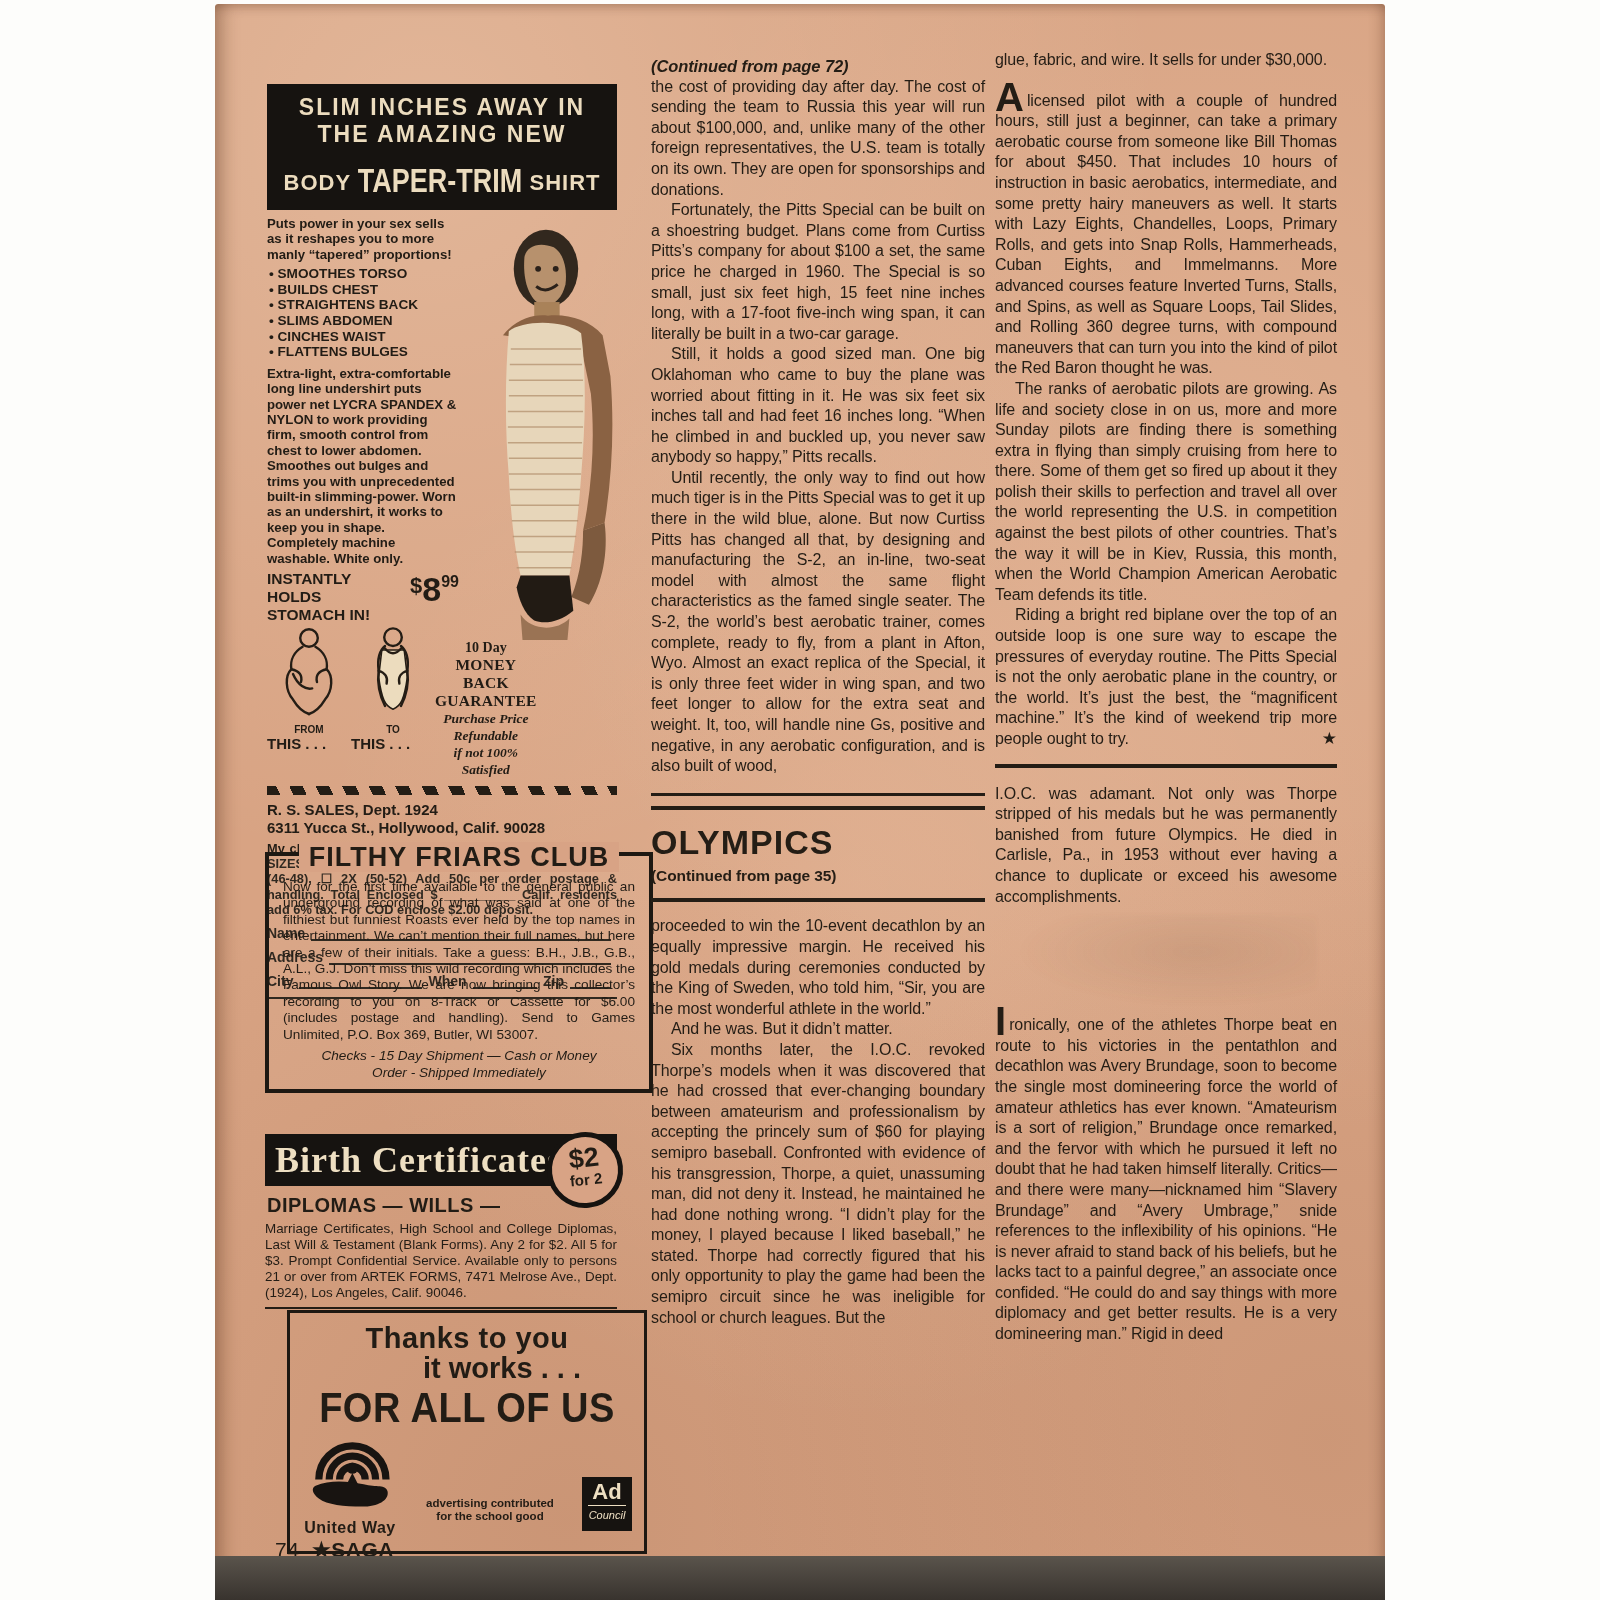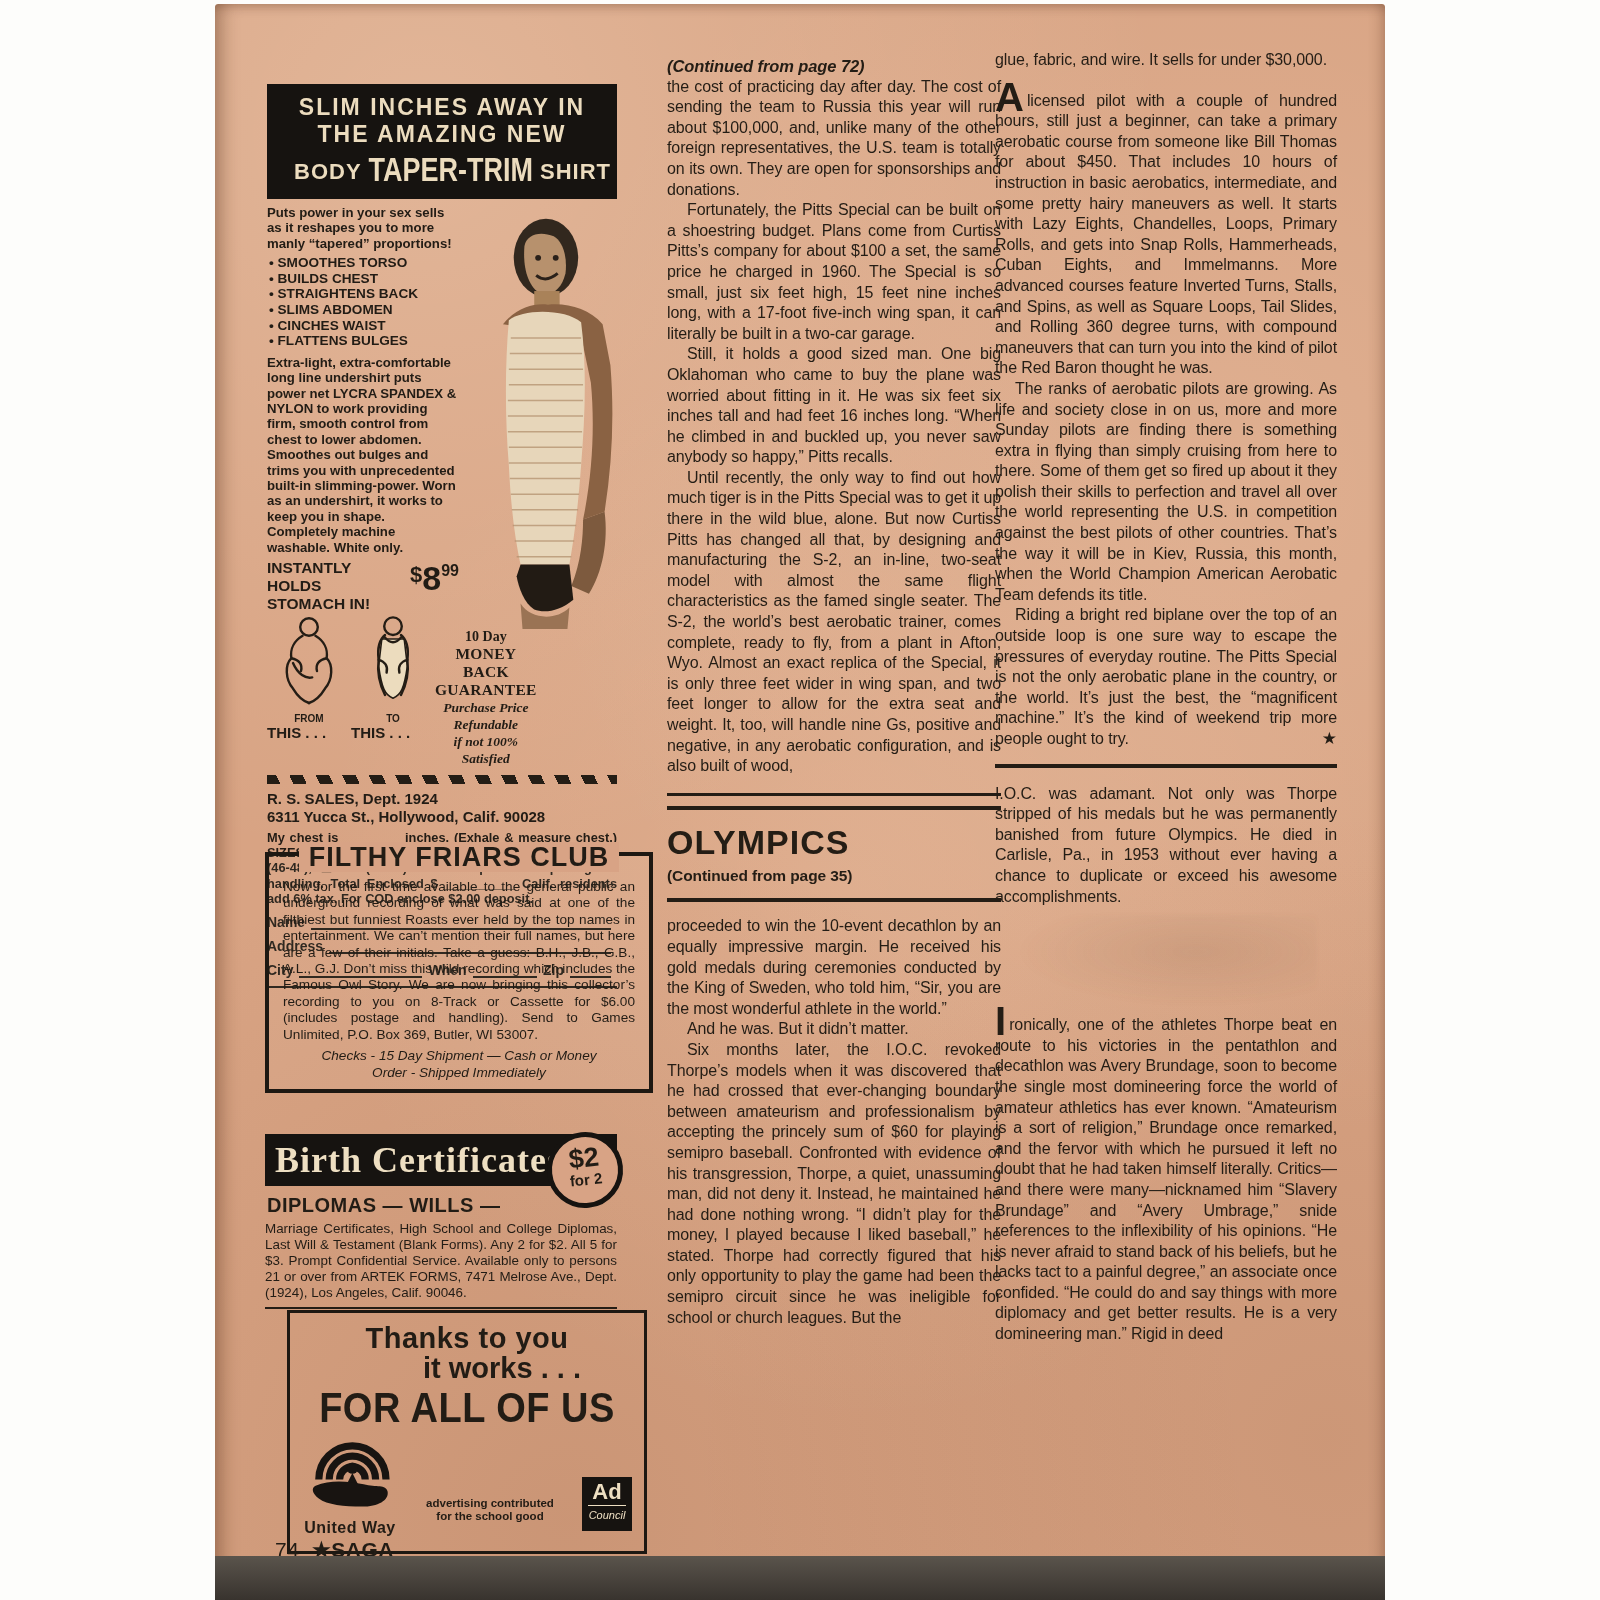--- a/index.html
+++ b/index.html
@@ -13,41 +13,41 @@
           radial-gradient(circle at 85% 30%, rgba(255,230,205,.18), transparent 45%),
           radial-gradient(circle at 55% 55%, rgba(255,225,198,.15), transparent 50%),
           radial-gradient(circle at 30% 95%, rgba(120,66,36,.14), transparent 40%),
           radial-gradient(circle at 95% 90%, rgba(120,66,36,.12), transparent 35%);
         box-shadow: inset 14px 0 18px -8px rgba(70,34,12,.38),
                     inset -10px 0 14px -7px rgba(70,34,12,.30),
                     inset 0 10px 12px -8px rgba(70,34,12,.22);
         border-radius:3px;}
   .band{position:absolute;left:0;right:0;bottom:0;height:44px;background:linear-gradient(#5a544c,#38332e);}
   
-  .colmid{position:absolute;left:452px;top:52px;width:334px;}
+  .colmid{position:absolute;left:436px;top:52px;width:334px;}
   .colright{position:absolute;left:780px;top:46px;width:342px;}
   .art{font-size:16px;line-height:20.6px;text-align:justify;letter-spacing:-0.1px;color:#241d15;}
   .art p{margin:0;}
   .art p.ind{text-indent:20px;}
   .contline{font-weight:bold;font-style:italic;font-size:16.5px;margin:0 0 2px 0;}
   .dropcap{font-weight:bold;font-size:40px;line-height:0;vertical-align:-5px;margin-right:3px;letter-spacing:0;}
   .rule{background:#241d15;border:0;margin:0;}
   .olyblock{margin-top:16px;}
   .olytitle{font-weight:bold;font-size:34px;letter-spacing:1px;margin:14px 0 6px 0;line-height:36px;}
   .olycont{font-weight:bold;font-size:15.5px;margin:0 0 12px 0;}
   .endstar{text-align:right;margin-top:-20.6px;font-size:17px;}
   .gapshadow{height:108px;position:relative;}
   .gapshadow:before{content:"";position:absolute;inset:8px 20px;
      background:radial-gradient(ellipse at 60% 40%, rgba(90,60,40,.10), transparent 70%);filter:blur(2px);}
   
   .adtaper{position:absolute;left:52px;top:80px;width:350px;}
   .theader{background:#161310;color:#ecdcbe;text-align:center;padding:10px 6px 12px 6px;}
   .th1{font-size:23px;letter-spacing:2px;font-weight:bold;line-height:27px;}
   .th2{font-size:23px;letter-spacing:2px;font-weight:bold;line-height:27px;}
-  .th3{font-size:22px;letter-spacing:1px;font-weight:bold;line-height:30px;margin-top:7px;text-align:right;}
+  .th3{font-size:22px;letter-spacing:1px;font-weight:bold;line-height:30px;margin-top:18px;}
   .brand{display:inline-block;font-size:27px;transform:scaleY(1.25);letter-spacing:0;}
   .tmain{position:relative;min-height:428px;}
   .model{float:right;width:158px;height:420px;margin:4px -6px 0 6px;}
   .tcopy{font-weight:bold;font-size:13.2px;line-height:15.4px;}
   .tcopy p{margin:6px 0 4px 0;}
   .tcopy ul{margin:2px 0;padding-left:2px;list-style:none;}
   .tcopy li{font-size:13.6px;line-height:15.6px;}
   .tcopy li:before{content:"• ";}
   .holdsrow{display:flex;align-items:flex-start;margin-top:4px;clear:left;}
   .holds{font-weight:bold;font-size:15.5px;line-height:18px;width:170px;}
@@ -293,21 +293,21 @@
       </div>
     </div>
 
     <div class="pagefoot">
       <span>74</span>
       &nbsp;<b><span>★</span><span>SAGA</span></b>
     </div>
 
     <div class="colmid art">
       <p class="contline">(Continued from page 72)</p>
-      <p>the cost of practicing day after day. The cost of sending the team to Russia this year will run about $100,000, and, unlike many of the other foreign representatives, the U.S. team is totally on its own. They are open for sponsorships and donations.</p>
+      <p>the cost of providing day after day. The cost of sending the team to Russia this year will run about $100,000, and, unlike many of the other foreign representatives, the U.S. team is totally on its own. They are open for sponsorships and donations.</p>
       <p class="ind">Fortunately, the Pitts Special can be built on a shoestring budget. Plans come from Curtiss Pitts’s company for about $100 a set, the same price he charged in 1960. The Special is so small, just six feet high, 15 feet nine inches long, with a 17-foot five-inch wing span, it can literally be built in a two-car garage.</p>
       <p class="ind">Still, it holds a good sized man. One big Oklahoman who came to buy the plane was worried about fitting in it. He was six feet six inches tall and had feet 16 inches long. “When he climbed in and buckled up, you never saw anybody so happy,” Pitts recalls.</p>
       <p class="ind">Until recently, the only way to find out how much tiger is in the Pitts Special was to get it up there in the wild blue, alone. But now Curtiss Pitts has changed all that, by designing and manufacturing the S-2, an in-line, two-seat model with almost the same flight characteristics as the famed single seater. The S-2, the world’s best aerobatic trainer, comes complete, ready to fly, from a plant in Afton, Wyo. Almost an exact replica of the Special, it is only three feet wider in wing span, and two feet longer to allow for the extra seat and weight. It, too, will handle nine Gs, positive and negative, in any aerobatic configuration, and is also built of wood,</p>
 
       <div class="olyblock">
         <div class="rule" style="height:3px;"></div>
         <div class="rule" style="height:4px;margin-top:10px;"></div>
         <div class="olytitle">OLYMPICS</div>
         <div class="olycont">(Continued from page 35)</div>
         <div class="rule" style="height:4px;margin-bottom:14px;"></div>

